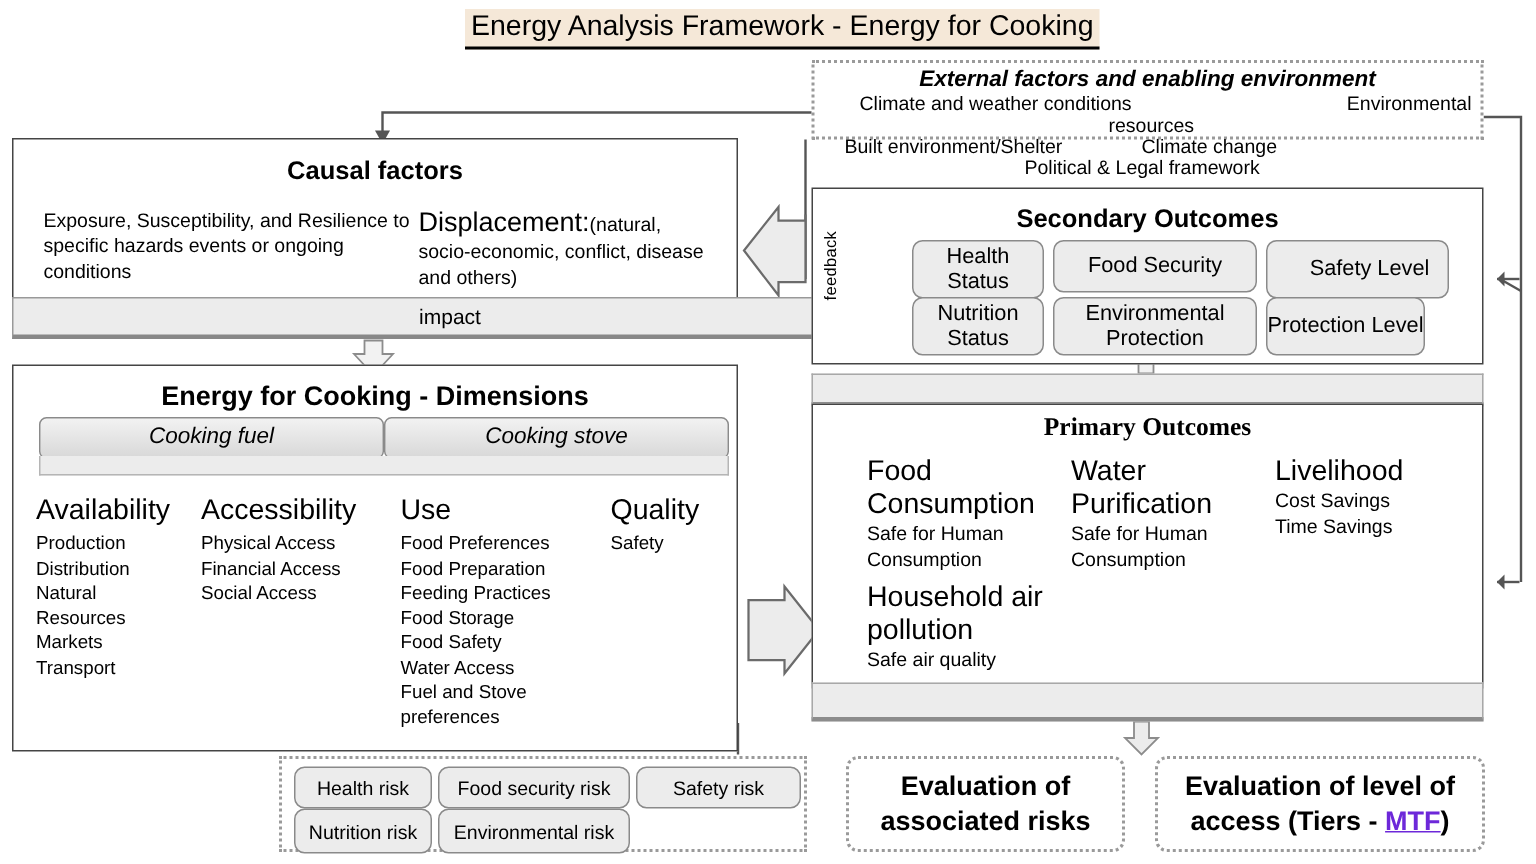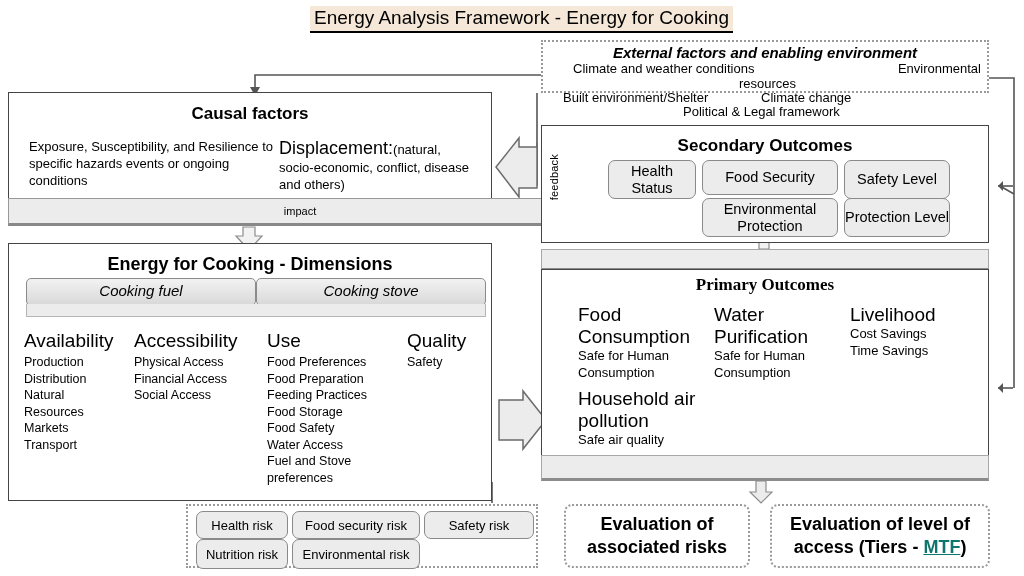--- a/index.html
+++ b/index.html
@@ -65,21 +65,21 @@
   .cf-head .paren { font-size: 13px; }
   .cf-body { font-size: 13px; line-height: 17px; }
   #cf-left { left: 20px; width: 250px; }
   #cf-right { left: 270px; width: 205px; }
 
   #impactbar {
     left: 8px; top: 198px; width: 584px; height: 28px;
     background: #ececec;
     border: 1px solid #999;
     border-bottom: 3px solid #888;
-    font-size: 11px; text-align: center; line-height: 24px;
+    font-size: 14px; text-align: center; line-height: 24px;
   }
 
   
   #dims { left: 8px; top: 243px; width: 484px; height: 258px; }
   #dims .boxtitle { margin-top: 10px; font-size: 18px; }
   .tab {
     position: absolute; top: 34px; height: 26px;
     background: linear-gradient(#f2f2f2, #d8d8d8);
     border: 1px solid #8a8a8a;
     border-radius: 5px;
@@ -115,21 +115,21 @@
     background: #ececec;
     border: 1.4px solid #8a8a8a;
     border-radius: 7px;
     text-align: center;
     font-size: 14.5px;
     display: flex; align-items: center; justify-content: center;
     line-height: 17px;
   }
   #so-health   { left: 66px;  top: 34px; width: 86px;  height: 37px; }
   #so-food     { left: 160px; top: 34px; width: 134px; height: 33px; }
-  #so-safety   { left: 302px; top: 34px; width: 104px; height: 37px; }
+  #so-safety   { left: 302px; top: 34px; width: 104px; height: 37px; padding-left: 16px; }
   #so-nutrition{ left: 66px;  top: 72px; width: 86px;  height: 37px; }
   #so-envprot  { left: 160px; top: 72px; width: 134px; height: 37px; }
   #so-protlvl  { left: 302px; top: 72px; width: 104px; height: 37px; }
 
   
   .graybar {
     background: #ececec;
     border: 1px solid #a8a8a8;
     border-bottom: 3px solid #8c8c8c;
   }
@@ -166,21 +166,21 @@
   #rk-prot   { left: 236px; top: 33px; width: 108px; height: 28px; }
 
   
   .evalbox {
     text-align: center; font-weight: bold; font-size: 18px;
     display: flex; align-items: center; justify-content: center;
     border-radius: 8px; line-height: 23px;
   }
   #eval-risks  { left: 564px; top: 504px; width: 186px; height: 64px; }
   #eval-access { left: 770px; top: 504px; width: 220px; height: 64px; }
-  .mtf { color: #0f766e; text-decoration: underline; }
+  .mtf { color: #6d28d9; text-decoration: underline; }
   svg.arrowlayer { position:absolute; left:0; top:0; width:1024px; height:576px; pointer-events:none; }
 </style>
 </head>
 <body>
 
 <div class="abs" id="title">Energy Analysis Framework - Energy for Cooking</div>
 
 <svg class="arrowlayer" xmlns="http://www.w3.org/2000/svg">
 
   <path d="M 868 93 L 868 75 L 255 75 L 255 88" fill="none" stroke="#555" stroke-width="1.6"></path>
@@ -286,20 +286,21 @@
       </div>
   </div>
 </div>
 
 <div class="abs solidbox" id="secondary">
   <div id="feedback">feedback</div>
   <div class="boxtitle">Secondary Outcomes</div>
   <div class="pill" id="so-health">Health Status</div>
   <div class="pill" id="so-food">Food Security</div>
   <div class="pill" id="so-safety">Safety Level</div>
+  <div class="pill" id="so-nutrition">Nutrition Status</div>
   <div class="pill" id="so-envprot">Environmental Protection</div>
   <div class="pill" id="so-protlvl">Protection Level</div>
 </div>
 
 <div class="abs graybar" id="bar-mid"></div>
 
 <div class="abs solidbox" id="primary">
   <div class="boxtitle">Primary Outcomes</div>
   <div class="po-col" id="po-food">
     <div class="po-head">Food Consumption</div>

